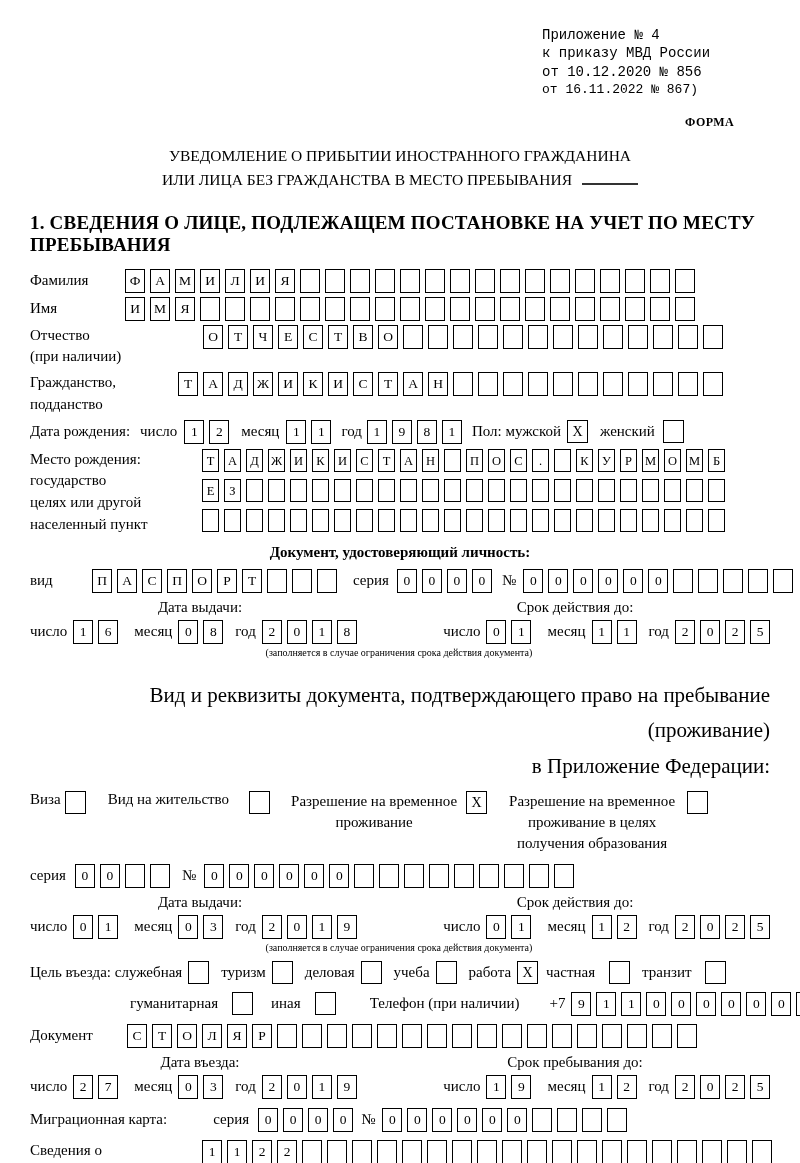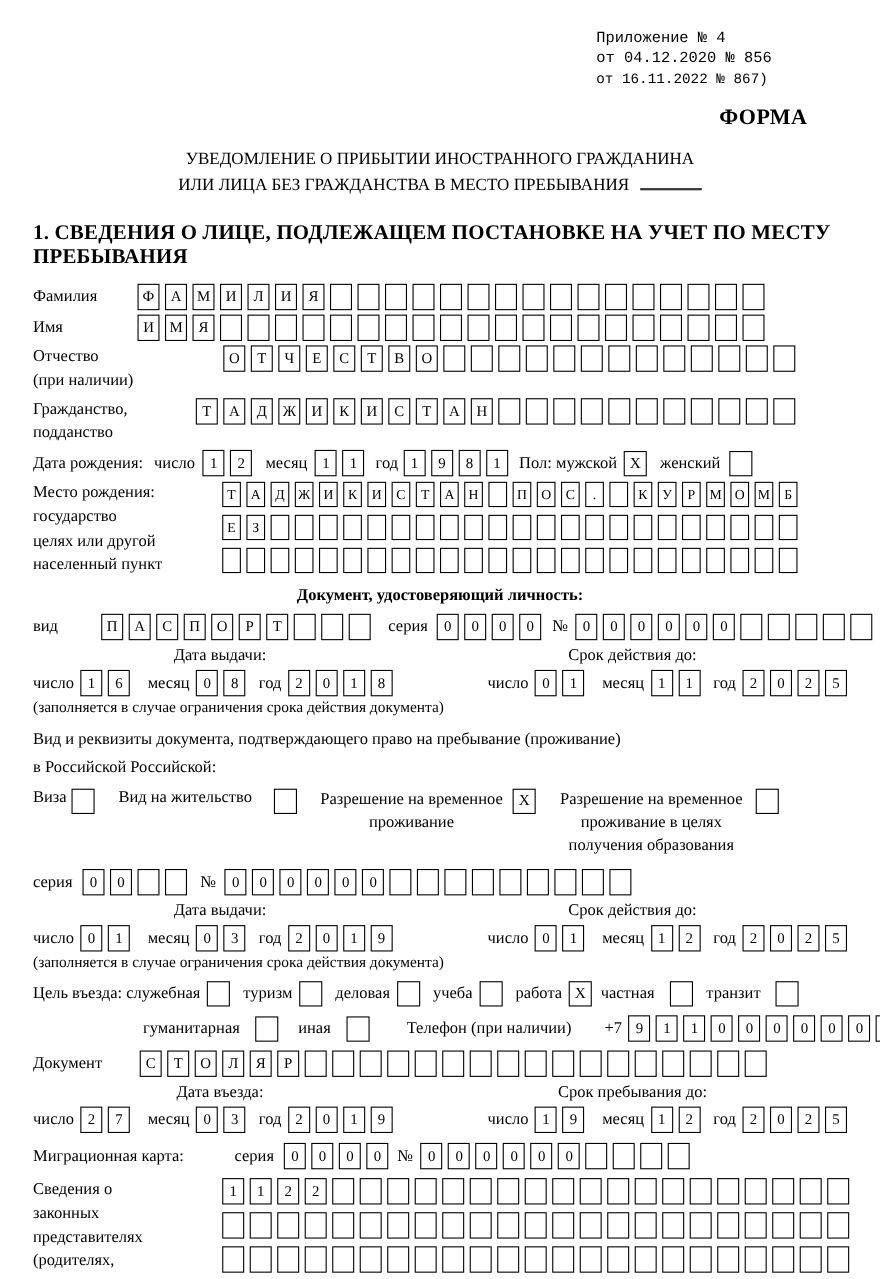--- a/index.html
+++ b/index.html
@@ -1,21 +1,21 @@
 <!DOCTYPE html>
 <html lang="ru"><head>
 <meta charset="utf-8">
 <style>
   html,body{margin:0;padding:0;background:#fff;color:#000;}
   body{font-family:"Liberation Serif","DejaVu Serif",serif;}
   .page{width:800px;min-height:1163px;box-sizing:border-box;padding:26px 30px 16px 30px;background:#fff;}
   
   .hdr{margin-left:512px;font-size:14px;line-height:1.32;font-family:Liberation Mono, monospace;}
   .hdr .small{font-size:13px;}
-  .forma{font-weight:bold;text-align:right;margin:16px 36px 0 0;font-size:20px;letter-spacing:.4px;}
+  .forma{font-weight:bold;text-align:right;margin:16px 36px 0 0;font-size:12px;letter-spacing:.4px;}
   
   .title{text-align:center;font-weight:normal;font-size:15.5px;line-height:1.55;margin-top:14px;}
   .blank-line{display:inline-block;width:56px;border-bottom:2px solid #333;height:0.9em;margin-left:10px;}
   .sec{font-weight:bold;font-size:19px;margin-top:20px;margin-bottom:13px;letter-spacing:.2px;}
   
   .line{display:flex;align-items:center;margin-bottom:4px;}
   .block{display:flex;align-items:flex-start;margin-bottom:4px;}
   .lbl{font-size:15px;flex:none;}
   .lblcol{flex:none;font-size:15px;line-height:1.45;}
   .cells{display:flex;gap:5px;flex:none;}
@@ -24,36 +24,37 @@
   .stack{display:flex;flex-direction:column;gap:7px;}
   .cb{width:19px;height:21px;border:1.7px solid #000;display:inline-block;text-align:center;line-height:21px;font-size:14px;flex:none;}
   .ctr{text-align:center;font-weight:bold;font-size:15px;margin:8px 0 8px 0;}
   
   .dhead{display:flex;font-size:15px;margin-top:6px;}
   .dhead .h1{width:340px;text-align:center;}
   .dhead .h2{width:370px;text-align:center;margin-left:20px;}
   .drow{display:flex;align-items:center;margin-top:4px;}
   .dgroup{display:flex;align-items:center;gap:6px;}
   .drow .g1{width:430px;}
-  .note{font-size:14px;text-align:left;margin:3px 2px 8px 0;}
-  .para{font-size:15px;line-height:1.7;margin-top:8px;}
+  .note{font-size:10px;text-align:center;margin:3px 2px 8px 0;}
+  .para{font-size:21px;line-height:1.7;margin-top:20px;text-align:right;}
   
   .opts{display:flex;align-items:flex-start;margin:6px 0 10px 0;}
   .optlbl{font-size:15px;text-align:center;line-height:1.4;}
   .gap4{width:4px;flex:none;}
   .purpose .lbl{margin-right:6px;}
 </style>
 </head>
 <body>
 
 <div class="page">
 
   <div class="hdr">
     <div>Приложение № 4</div>
-    <div>от 04.12.2020 № 856</div>
+    <div>к приказу МВД России</div>
+    <div>от 10.12.2020 № 856</div>
     <div class="small">от 16.11.2022 № 867)</div>
   </div>
   <div class="forma">ФОРМА</div>
 
   <div class="title">
     <div>УВЕДОМЛЕНИЕ О ПРИБЫТИИ ИНОСТРАННОГО ГРАЖДАНИНА</div>
     <div><span>ИЛИ ЛИЦА БЕЗ ГРАЖДАНСТВА В МЕСТО ПРЕБЫВАНИЯ</span><span class="blank-line"></span></div>
   </div>
 
   <div class="sec">1. СВЕДЕНИЯ О ЛИЦЕ, ПОДЛЕЖАЩЕМ ПОСТАНОВКЕ НА УЧЕТ ПО МЕСТУ ПРЕБЫВАНИЯ</div>
@@ -370,21 +371,21 @@
           <span class="cell">0</span>
           <span class="cell">2</span>
           <span class="cell">5</span>
         </span>
     </div>
   </div>
   <div class="note">(заполняется в случае ограничения срока действия документа)</div>
 
   <div class="para">
     <div>Вид и реквизиты документа, подтверждающего право на пребывание (проживание)</div>
-    <div>в Российской Российской:</div>
+    <div>в Приложение Федерации:</div>
   </div>
 
   <div class="opts">
     <span class="lbl">Виза</span>
       <span class="gap4"></span>
     <span class="cb"></span>
     <span class="lbl" style="margin-left:22px">Вид на жительство</span>
     <span class="cb" style="margin-left:20px"></span>
     <span class="optlbl" style="width:172px;margin-left:18px">Разрешение на временное проживание</span>
     <span class="cb" style="margin-left:6px">X</span>

